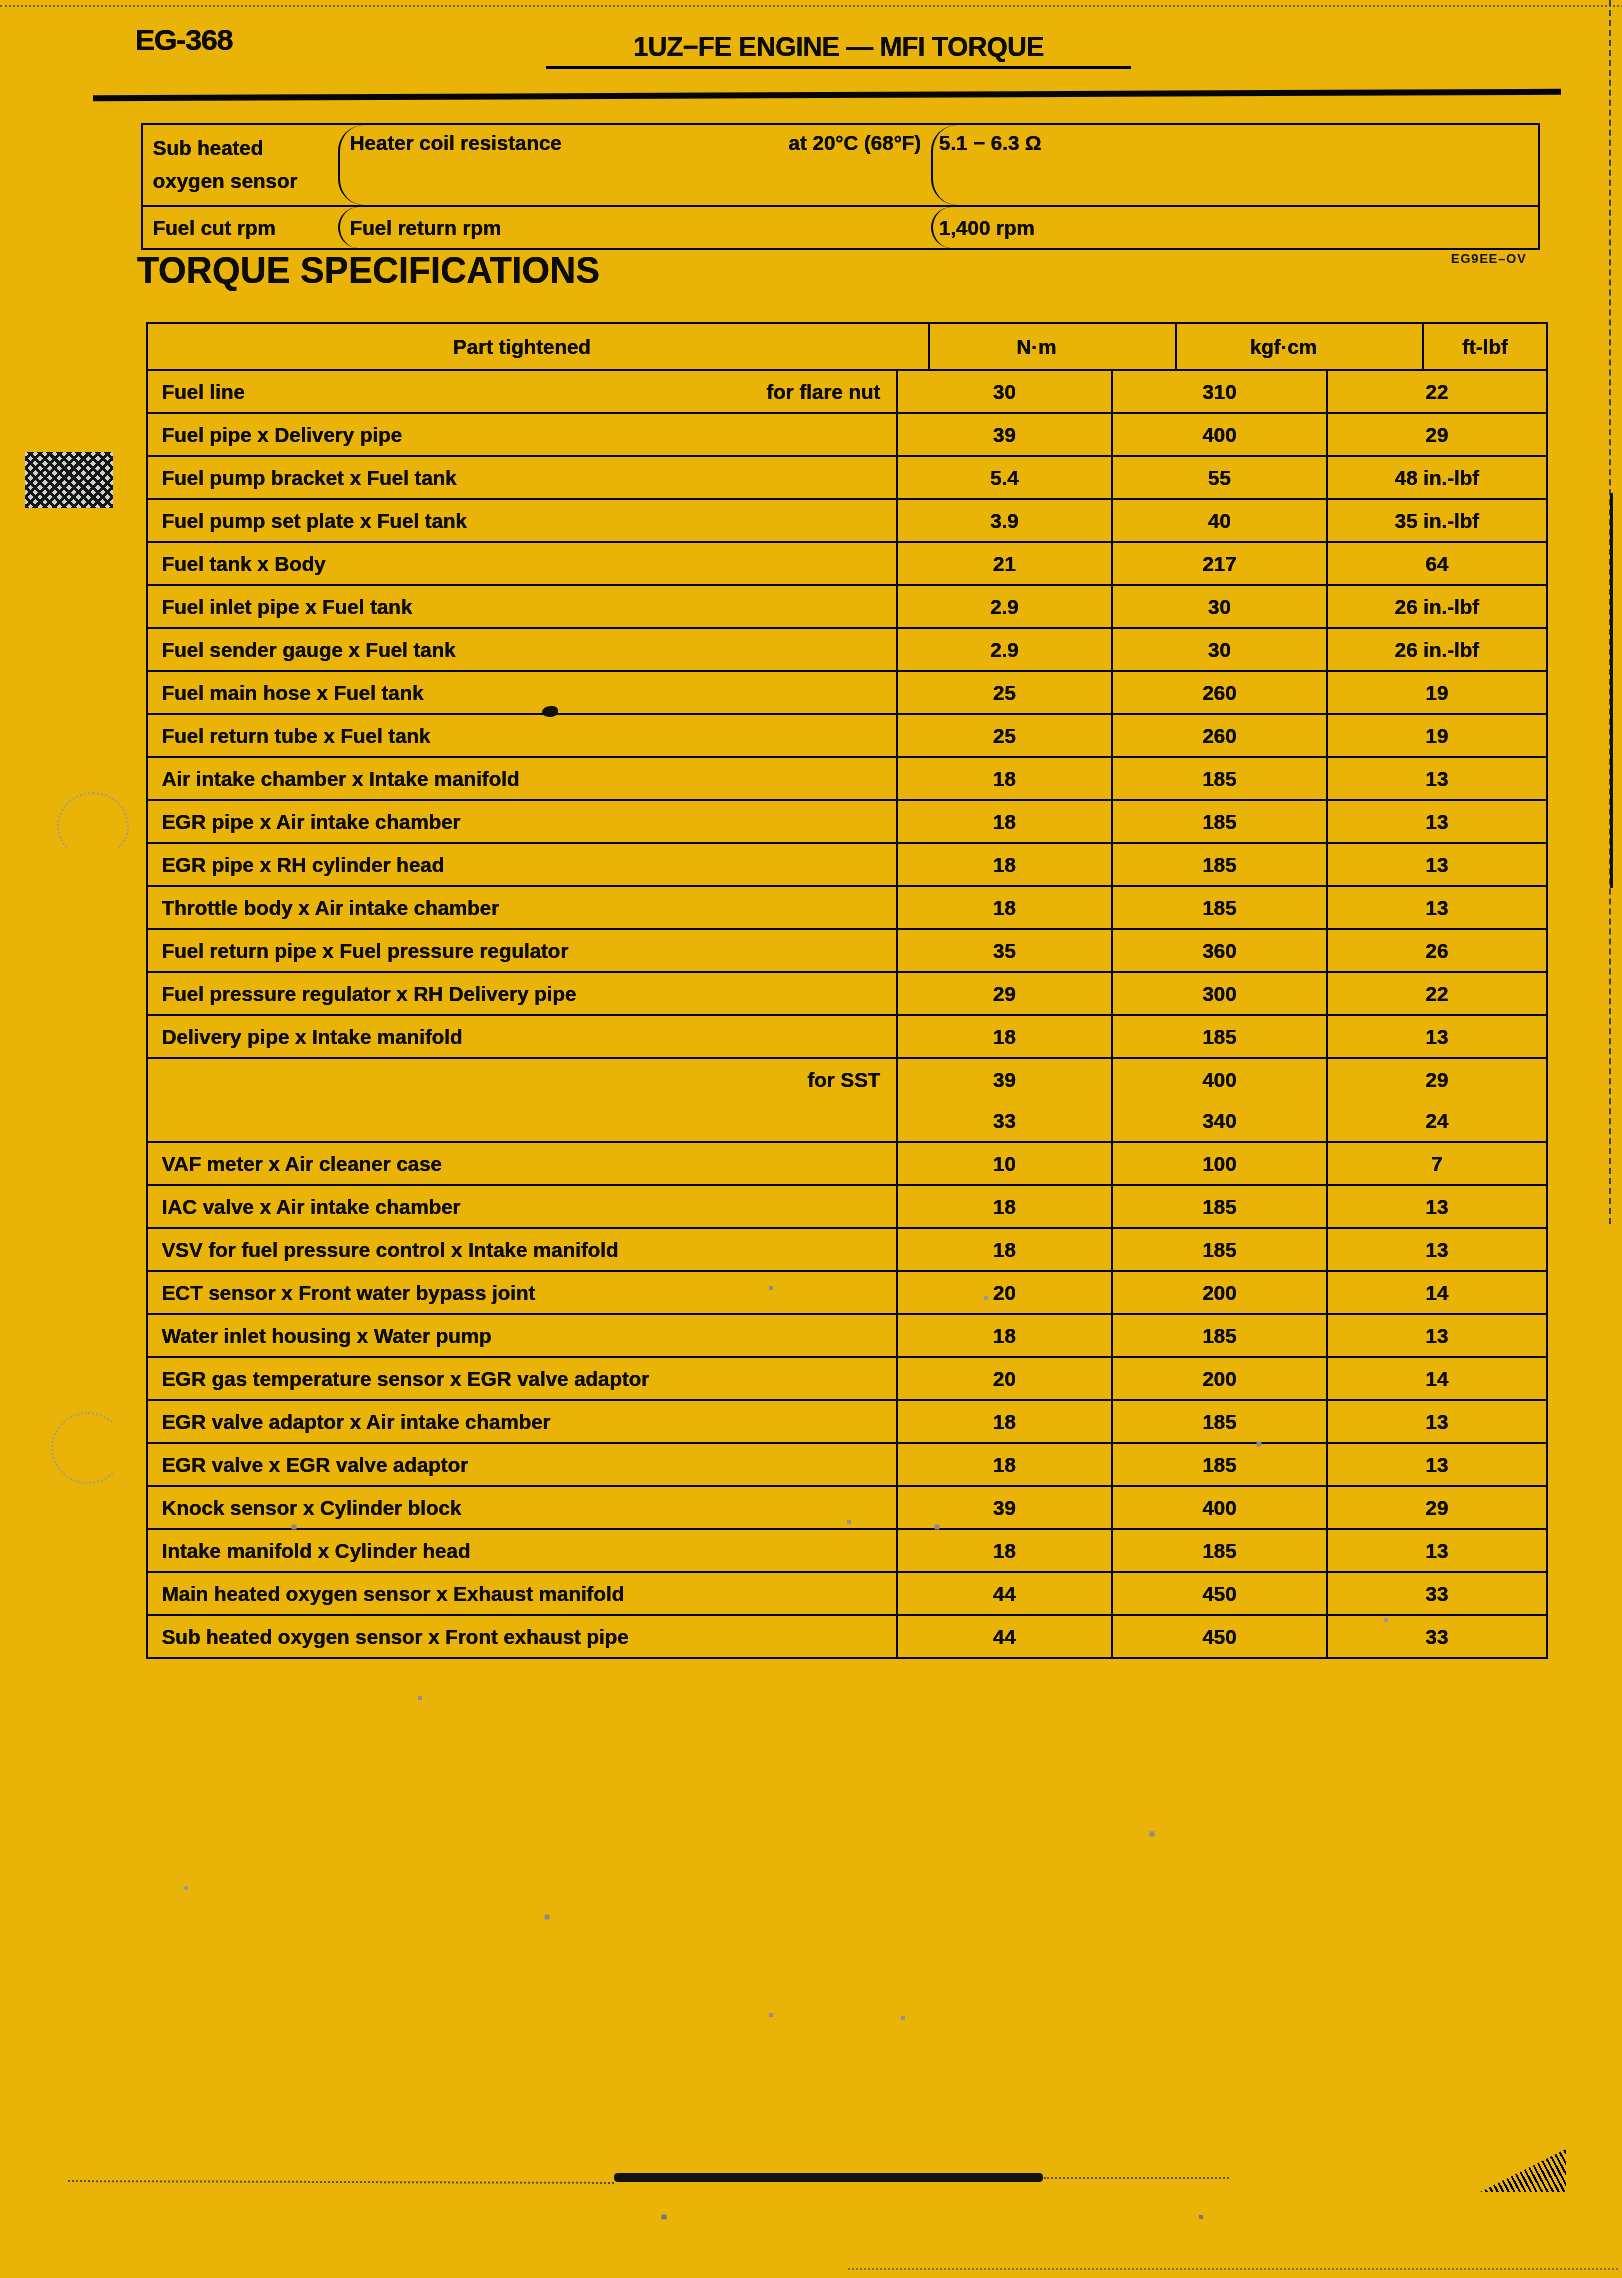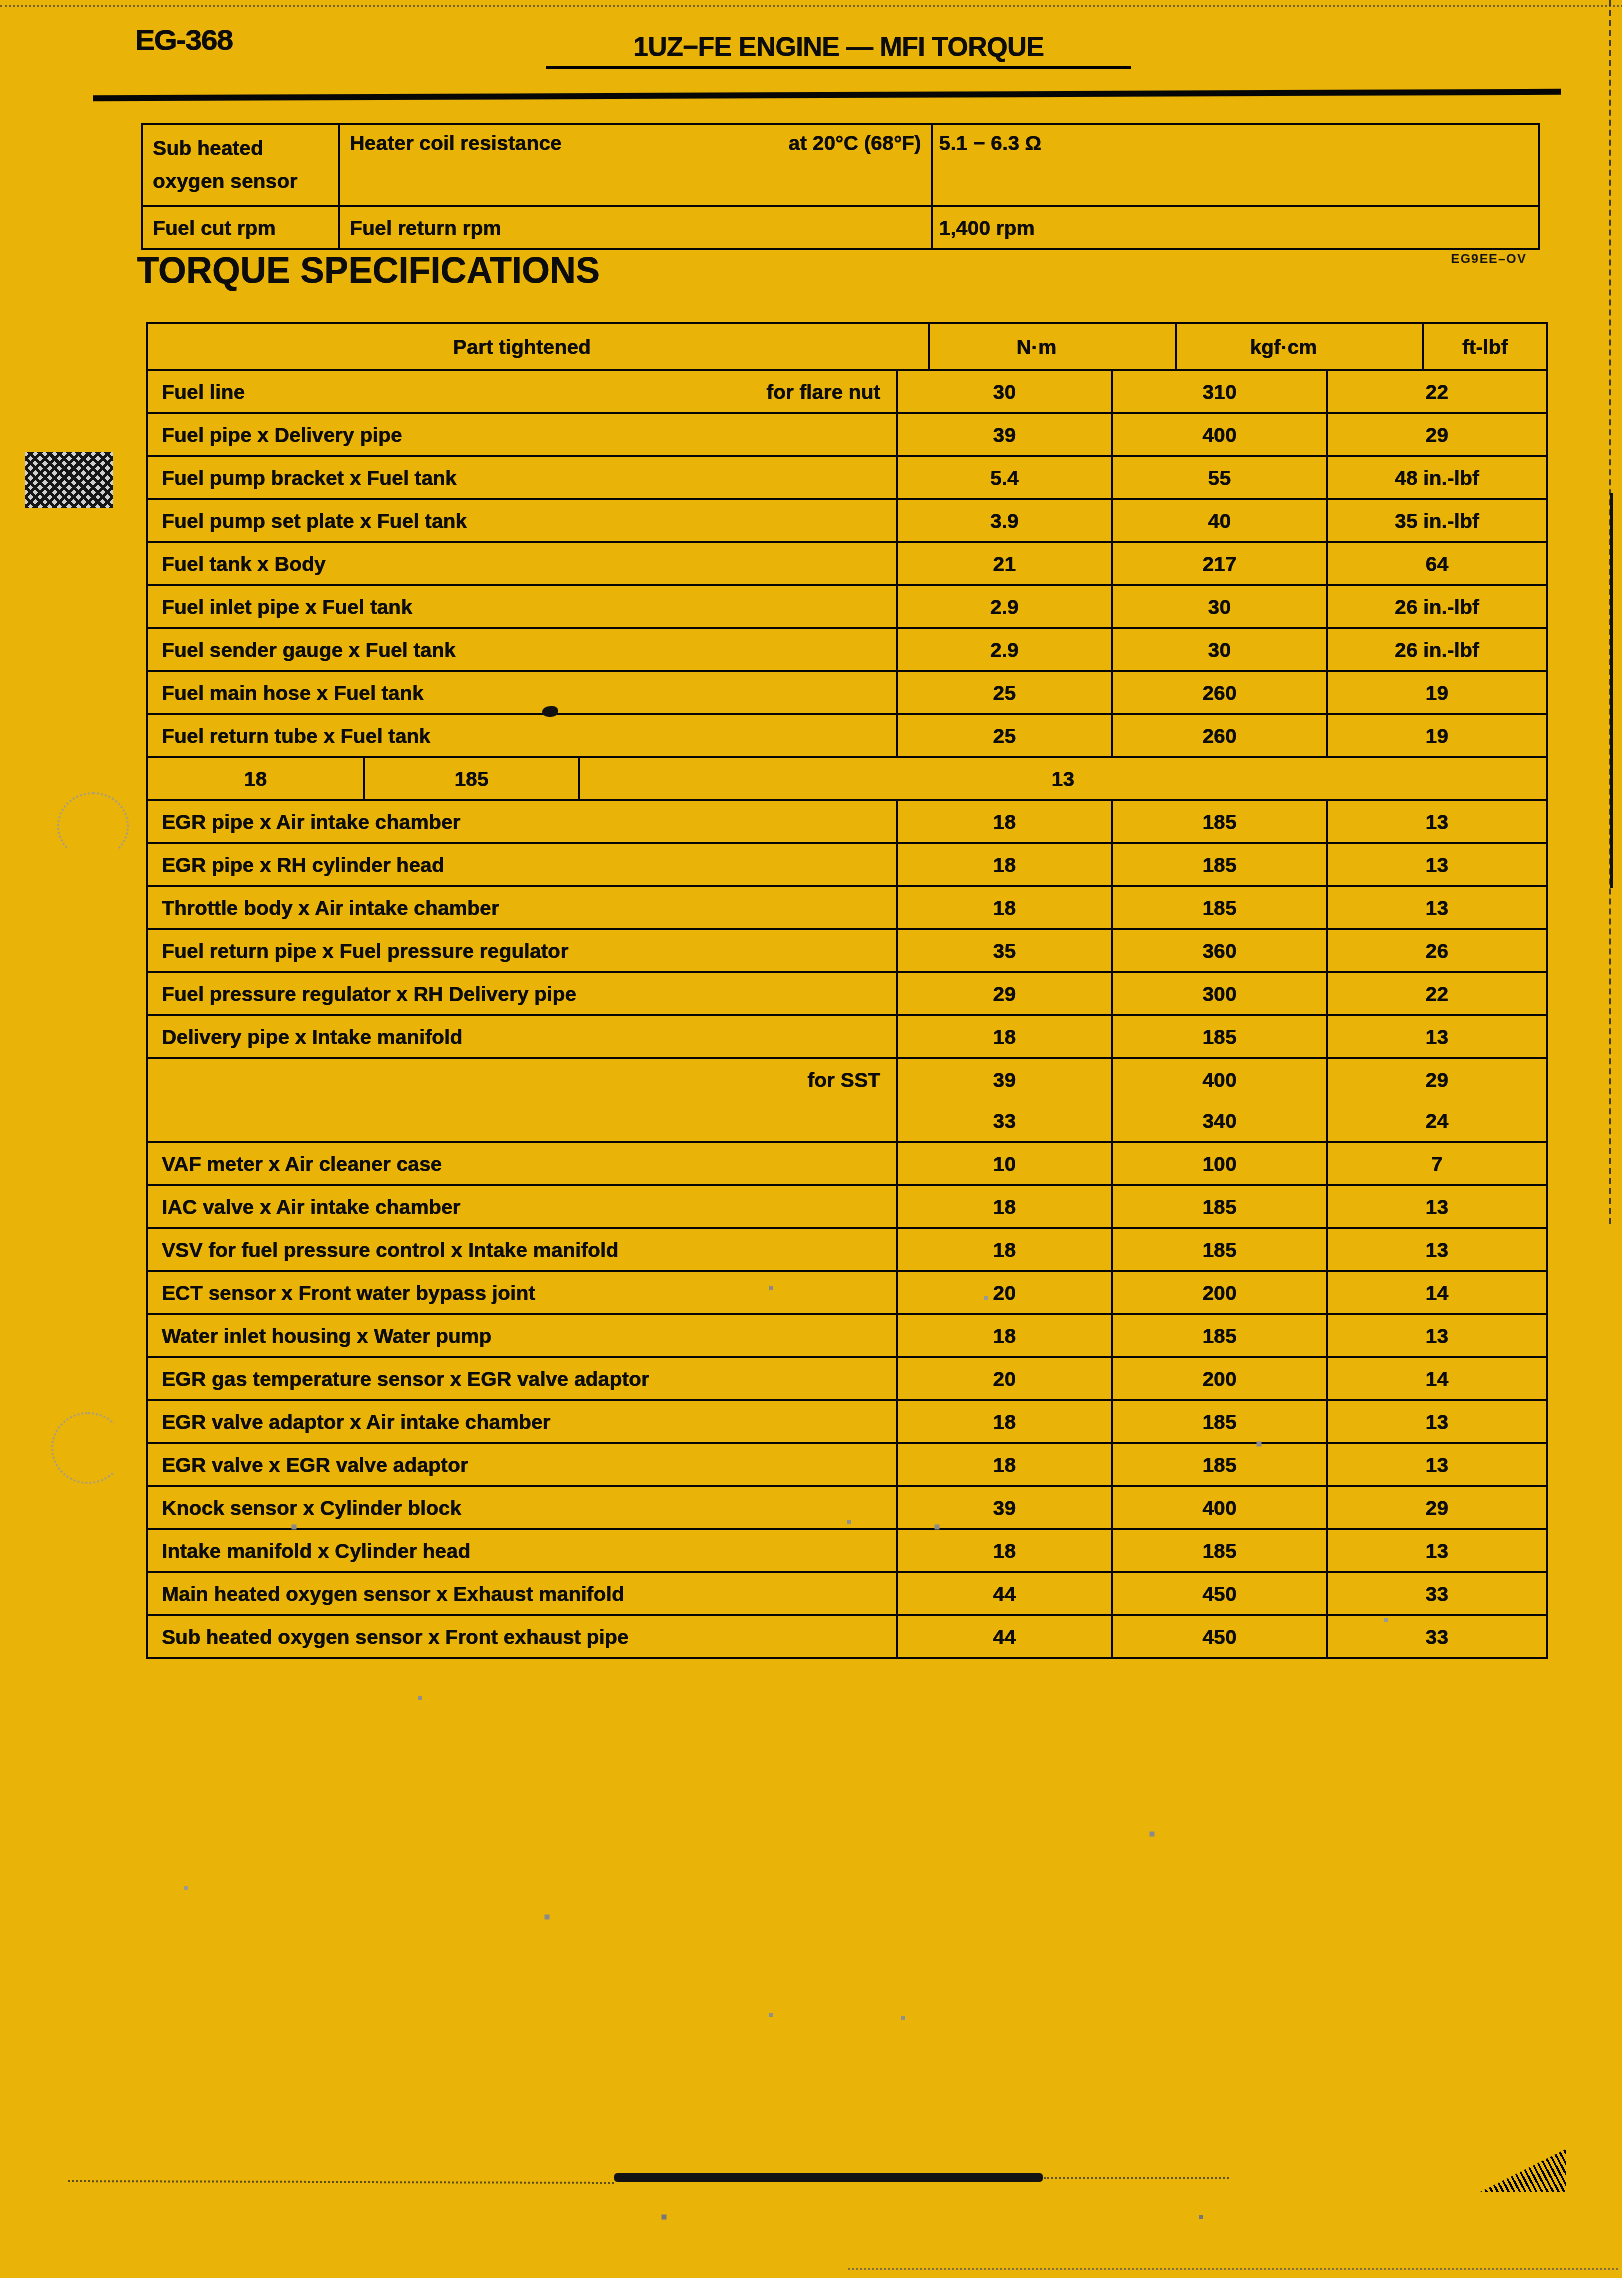--- a/index.html
+++ b/index.html
@@ -20,21 +20,21 @@
   #bottom-edge-noise{position:absolute;top:2268px;left:848px;width:770px;height:0;border-top:2px dotted #555;opacity:.7;}
   
   #page-num{position:absolute;top:23.4px;left:135px;font-size:30px;font-weight:700;letter-spacing:-1px;}
   #section-title{position:absolute;top:32px;left:546px;width:585px;text-align:center;font-size:27px;font-weight:700;letter-spacing:-0.5px;border-bottom:3.9px solid #000;padding-bottom:2.9px;}
   #header-rule{position:absolute;top:92px;left:93px;width:1468px;height:5.9px;background:#060606;transform:rotate(-0.25deg);}
   
   #spec-table{position:absolute;top:123px;left:141px;width:1399px;border:2.9px solid #060606;box-sizing:border-box;}
   .s-row{display:flex;border-bottom:2.9px solid #060606;}
   .s-row:last-child{border-bottom:none;}
   .s-cell{box-sizing:border-box;font-size:20.5px;font-weight:700;padding:5.9px 9.8px;}
-  .s-cell + .s-cell{border-left:2.9px solid #060606;}
+  .s-cell + .s-cell{border-left:2.9px solid #060606;border-radius:26px;}
   .sc1{width:195px;line-height:33px;}
   .sc2{width:593px;display:flex;justify-content:space-between;align-items:flex-start;}
   .sc3{flex:1;padding-left:6px;}
   .s-row.tall{height:80px;}
   .s-row.short{height:41px;}
   .s-row.short .s-cell{display:flex;align-items:center;padding-top:0;padding-bottom:0;}
   
   #torque-title{position:absolute;top:250px;left:137px;font-size:36px;font-weight:700;letter-spacing:0;}
   #doc-code{position:absolute;top:252px;left:1451px;font-size:12.7px;font-weight:700;color:#111;filter:blur(0.4px);letter-spacing:1px;}
   #torque-table{position:absolute;top:322px;left:146px;width:1402px;border:2.9px solid #060606;box-sizing:border-box;background:#fff0;}
@@ -243,20 +243,23 @@
           <div class="ink">25</div>
         </div>
         <div class="t-cell tc-num">
           <div class="ink">260</div>
         </div>
         <div class="t-cell tc-last">
           <div class="ink">19</div>
         </div>
       </div>
       <div class="t-row">
+        <div class="t-cell tc-part">
+          <div class="ink">Air intake chamber x Intake manifold</div>
+        </div>
         <div class="t-cell tc-num">
           <div class="ink">18</div>
         </div>
         <div class="t-cell tc-num">
           <div class="ink">185</div>
         </div>
         <div class="t-cell tc-last">
           <div class="ink">13</div>
         </div>
       </div>

